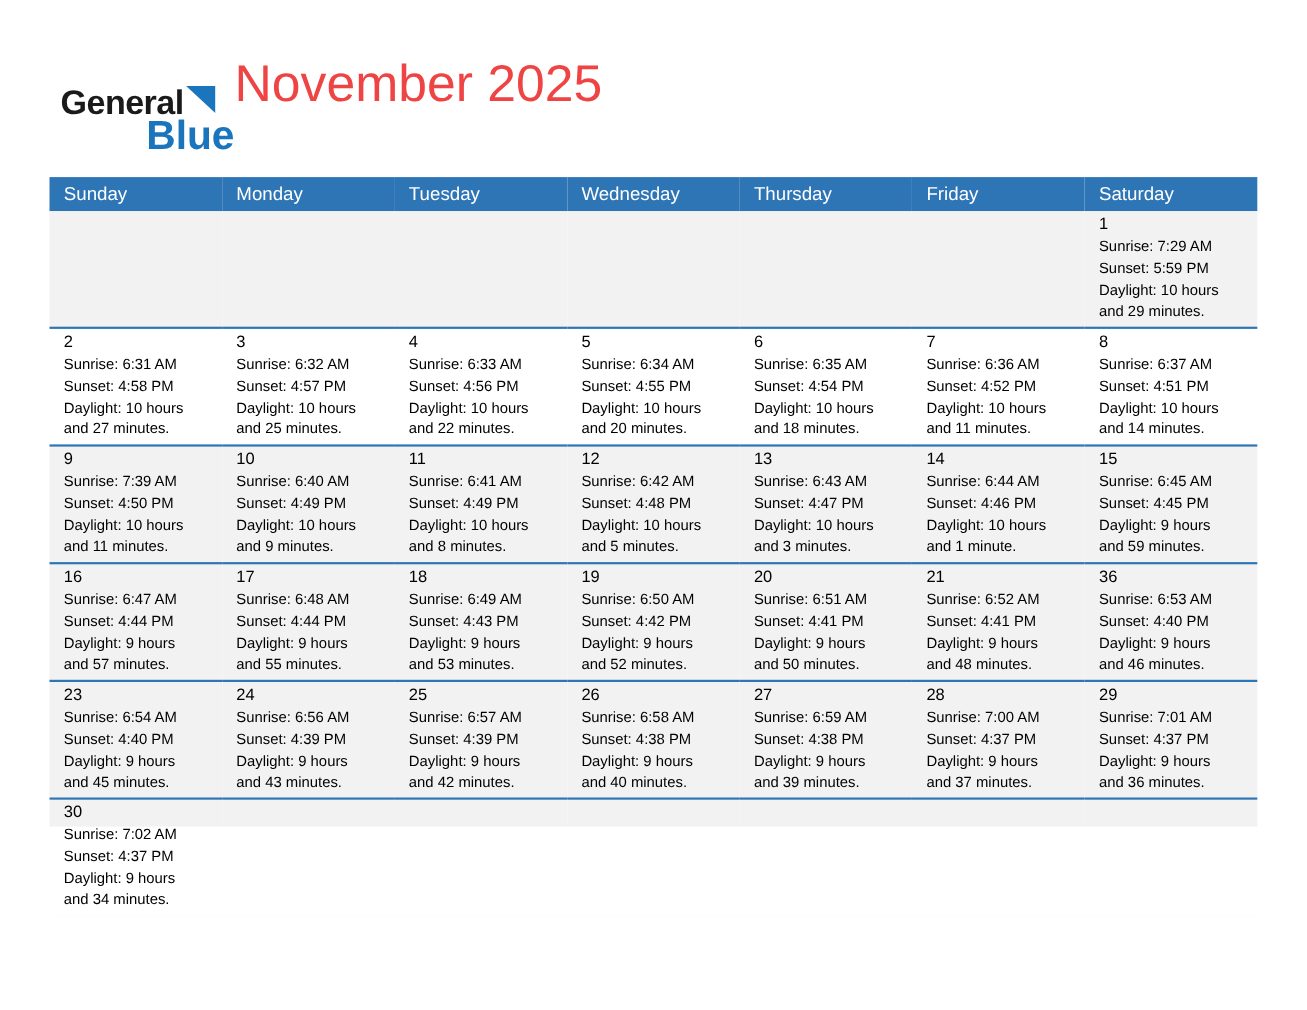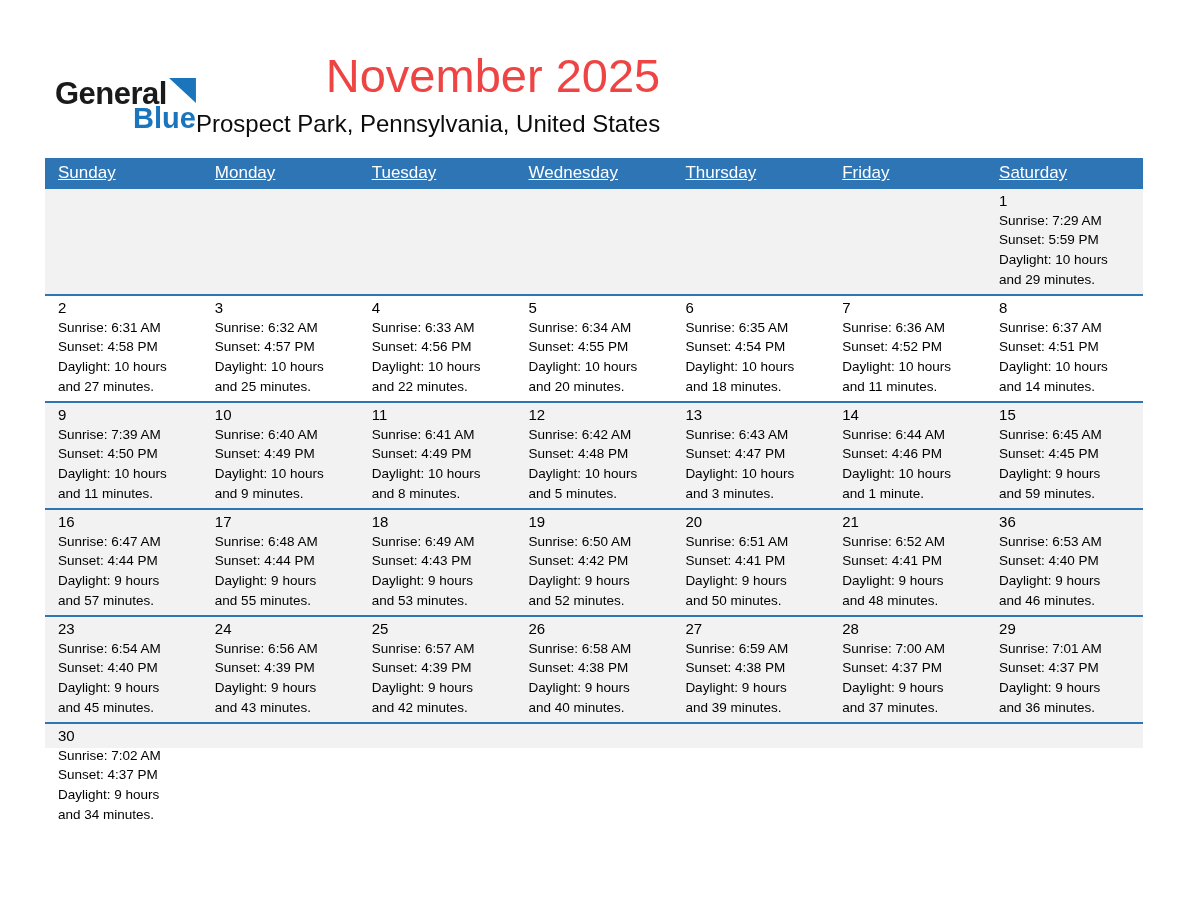--- a/index.html
+++ b/index.html
@@ -21,33 +21,33 @@
   .logo-general {
     font-size: 31px; font-weight: 700; color: #1a1a1a; line-height: 1;
     letter-spacing: -0.5px;
   }
   .logo-triangle {
     width: 27px; height: 25px; background: #1B75BC;
     clip-path: polygon(0 0, 100% 0, 100% 100%);
     margin-left: 2px;
   }
   .logo-blue {
-    font-size: 29px; font-weight: 700; color: #1B75BC; line-height: 1;
+    font-size: 37px; font-weight: 700; color: #1B75BC; line-height: 1;
     margin: -5px 0 0 78px;
   }
   .titles { text-align: right; }
   .month-title { font-size: 47px; font-weight: 400; line-height: 1.12; color: #ef4444; }
   .location { font-size: 24px; font-weight: 400; margin-top: 7px; color: #0c0c0c; }
 
   .calendar-wrap { margin: 20px 45px 0 45px; }
   table.calendar { width: 100%; border-collapse: collapse; table-layout: fixed; }
   thead th {
     background: #2E75B6; color: #ffffff;
     font-weight: 400; font-size: 17px; text-align: left;
-    height: 31px; padding: 0 0 0 13px; vertical-align: middle; text-decoration: underline;
+    height: 31px; padding: 0 0 0 13px; vertical-align: middle;
   }
   tbody tr { border-top: 2px solid #2E75B6; }
   tbody tr:first-child { border-top: none; }
   td.cell { vertical-align: top; height: 105px; padding: 0; }
   .shade-full { background: #F2F2F2; }
   .shade-none { background: #ffffff; }
   .shade-strip { background: linear-gradient(to bottom, #F2F2F2 0px, #F2F2F2 24px, #ffffff 24px); }
   .day-num { font-size: 15px; padding: 3px 0 2px 13px; color: #000000; }
   .day-line { font-size: 13.5px; line-height: 19.8px; padding: 0 2px 0 13px; color: #000000; }
 </style>
@@ -58,21 +58,20 @@
   <div class="top">
     <div class="logo">
       <div class="logo-line1">
         <span class="logo-general">General</span>
         <span class="logo-triangle"></span>
       </div>
       <div class="logo-blue">Blue</div>
     </div>
     <div class="titles">
       <div class="month-title">November 2025</div>
-      <div class="location">Prospect Park, Pennsylvania, United States</div>
     </div>
   </div>
 
   <div class="calendar-wrap">
     <table class="calendar">
       <thead>
         <tr>
           <th>Sunday</th>
           <th>Monday</th>
           <th>Tuesday</th>

